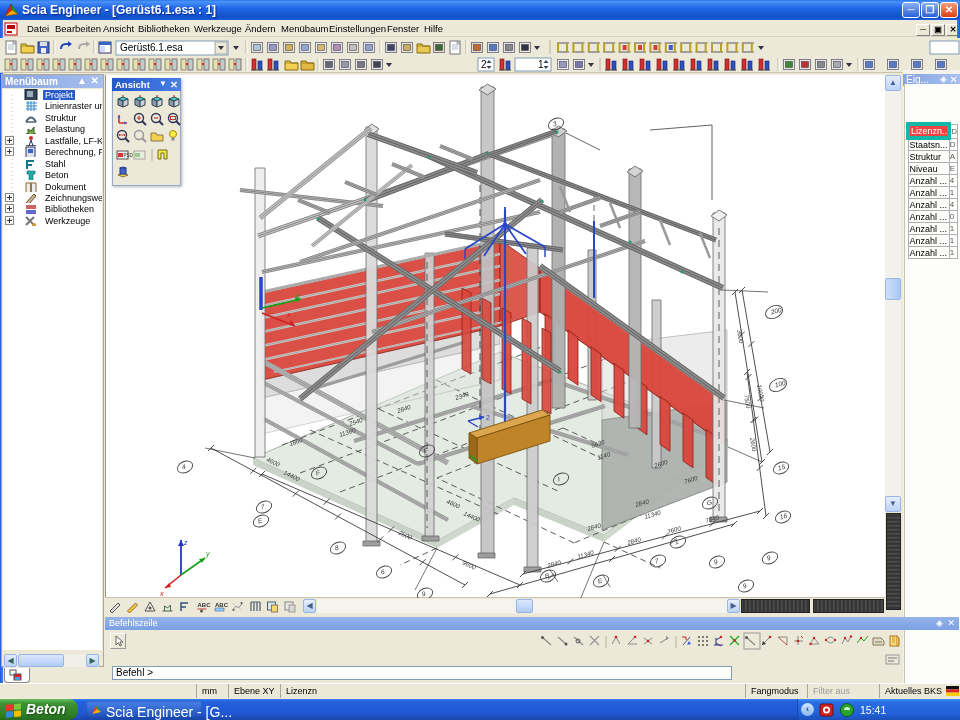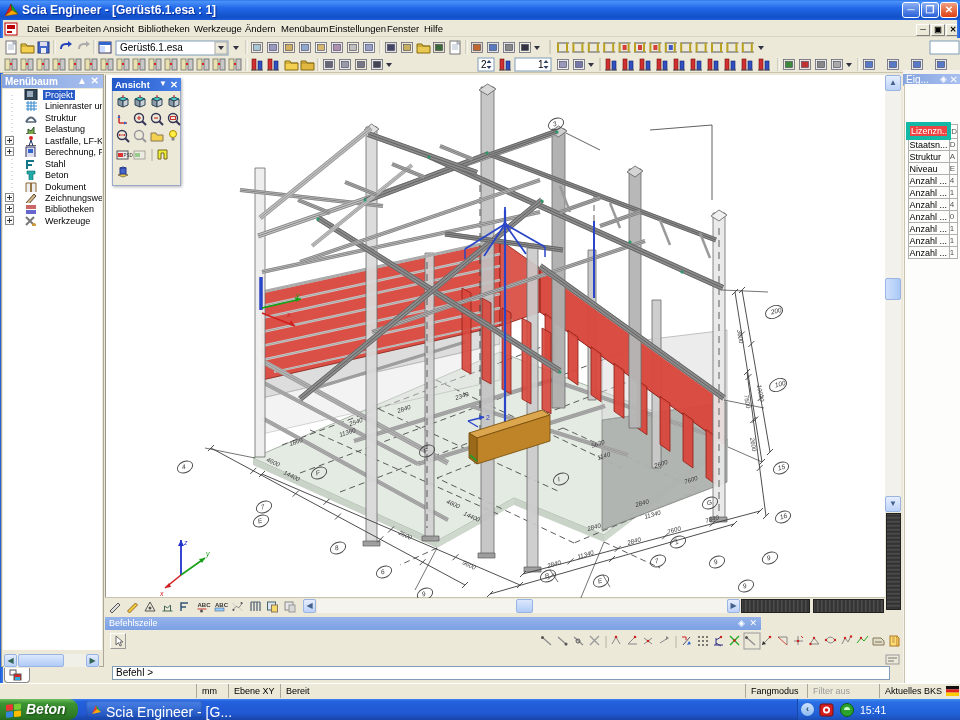--- a/index.html
+++ b/index.html
@@ -10,23 +10,23 @@
 .menu{position:absolute;top:23px;font-size:9.5px;color:#000}
 #tb1{left:0;top:38px;width:960px;height:18px;background:#ece9d8}
 #tb2{left:0;top:56px;width:960px;height:17px;background:#ece9d8;border-bottom:1px solid #c8c4b0}
 #leftpanel{left:1px;top:74px;width:103px;height:593px;background:#ece9d8;border:1px solid #aca899}
 #lp-title{left:2px;top:75px;width:101px;height:13px;background:linear-gradient(90deg,#86a4e0,#a8c0f0);color:#fff;font-size:10px;font-weight:bold;padding:1px 3px}
 #tree{left:3px;top:89px;width:99px;height:561px;background:#fff}
 .ti{position:absolute;width:99px;height:11px;white-space:nowrap;color:#000;overflow:hidden}
 .tl{position:absolute;left:40px;top:1px;font-size:9px}
 #canvas{left:105px;top:75px;width:780px;height:523px;background:#fff;border-left:1px solid #9a9689}
 #rpanel{left:903px;top:70px;width:57px;height:613px;background:#f4f2ea}
-#befz{left:105px;top:617px;width:656px;height:13px;background:linear-gradient(180deg,#96b4ea,#7ba0e4);color:#fff;font-size:9px;padding:1px 4px}
+#befz{left:105px;top:617px;width:854px;height:13px;background:linear-gradient(180deg,#96b4ea,#7ba0e4);color:#fff;font-size:9px;padding:1px 4px}
 #cmdrow{left:105px;top:630px;width:797px;height:36px;background:#ece9d8}
-#befehl{left:112px;top:666px;width:778px;height:14px;background:#fff;border:1px solid #7f9db9;font-size:10px;padding:0 3px;color:#000}
+#befehl{left:112px;top:666px;width:620px;height:14px;background:#fff;border:1px solid #7f9db9;font-size:10px;padding:0 3px;color:#000}
 #statusbar{left:0;top:683px;width:960px;height:16px;background:#ece9d8;border-top:1px solid #fff;font-size:9px}
 .sfield{position:absolute;top:684px;height:14px;border-left:1px solid #aca899;padding:2px 5px 1px;color:#000;font-size:9px}
 #taskbar{left:0;top:699px;width:960px;height:21px;background:linear-gradient(180deg,#3c81f3 0%,#2461dd 12%,#2157d2 70%,#1845a8 100%)}
 #startbtn{left:0;top:699px;width:78px;height:21px;border-radius:0 9px 9px 0;background:linear-gradient(180deg,#6cbf5e 0%,#3d9433 20%,#2f7d27 75%,#256b1e 100%);color:#fff;font-size:13.5px;font-weight:bold;font-style:italic;text-shadow:1px 1px 2px #1a4a12}
 #taskbtn{left:86px;top:701px;width:116px;height:17px;border-radius:2px;background:linear-gradient(180deg,#4a82e8,#1d4fb8);color:#fff;font-size:10px;box-shadow:inset 0 0 2px #103a90}
 #tray{left:797px;top:699px;width:163px;height:21px;background:linear-gradient(180deg,#3f8ff5 0%,#2a6ee4 15%,#2161d8 70%,#1b4fb8 100%);border-left:1px solid #1747a8}
 </style></head><body>
 <div id="titlebar" class="abs"></div>
 <svg class="abs" style="left:3px;top:2px" width="17" height="17">
 <polygon points="2,14 8,2 9,8" fill="#d22" stroke="#801" stroke-width="0.5"></polygon>
@@ -885,21 +885,21 @@
     </g>
   </svg>
 <div id="befehl" class="abs">Befehl &gt;</div>
 <svg class="abs" style="left:884px;top:652px" width="18" height="14">
     <rect x="2" y="3" width="13" height="9" fill="#ece9d8" stroke="#999"></rect>
     <path d="M4 6h9M4 9h6" stroke="#777"></path>
   </svg>
 <div id="statusbar" class="abs"></div>
 <span class="sfield abs" style="left:196px;width:32px">mm</span>
 <span class="sfield abs" style="left:228px;width:54px">Ebene XY</span>
-<span class="sfield abs" style="left:280px;width:60px">Bereit</span>
+<span class="sfield abs" style="left:280px;width:60px">Lizenzn</span>
 <span class="sfield abs" style="left:745px;width:62px">Fangmodus</span>
 <span class="sfield abs" style="left:807px;width:58px;color:#999">Filter aus</span>
 <span class="sfield abs" style="left:879px;width:66px;border-left:1px solid #aca899;white-space:nowrap">Aktuelles BKS</span>
 <svg class="abs" style="left:946px;top:686px" width="13" height="10">
     <rect width="13" height="3.3" fill="#111"></rect>
     <rect y="3.3" width="13" height="3.3" fill="#d22"></rect>
     <rect y="6.6" width="13" height="3.4" fill="#fc0"></rect>
   </svg>
 <div id="taskbar" class="abs"></div>
 <div id="startbtn" class="abs"></div>

